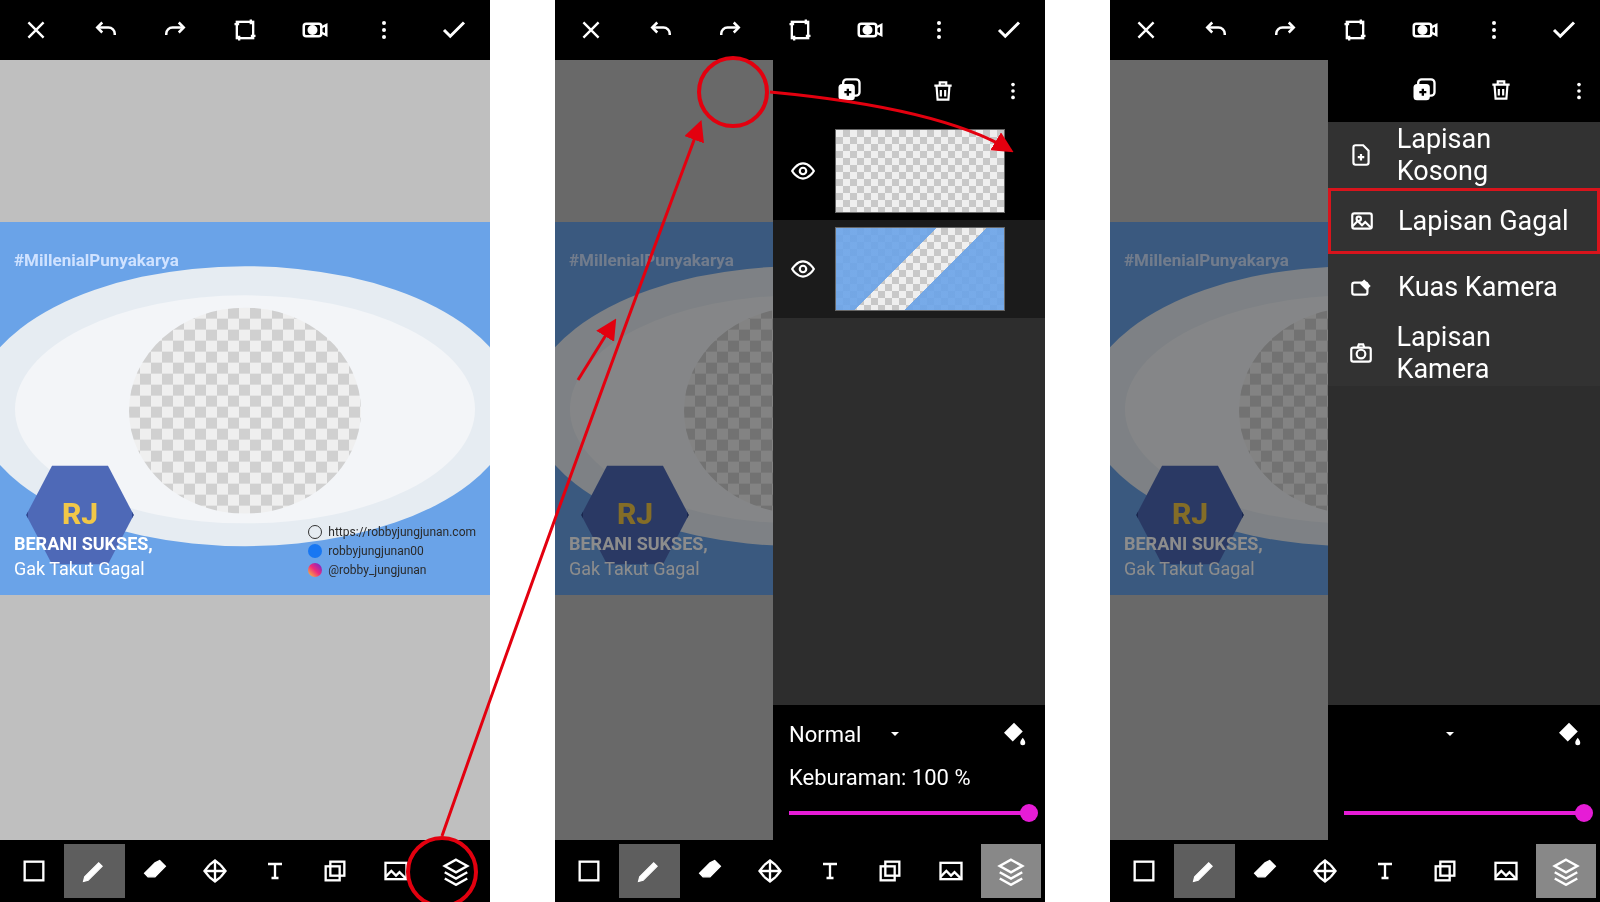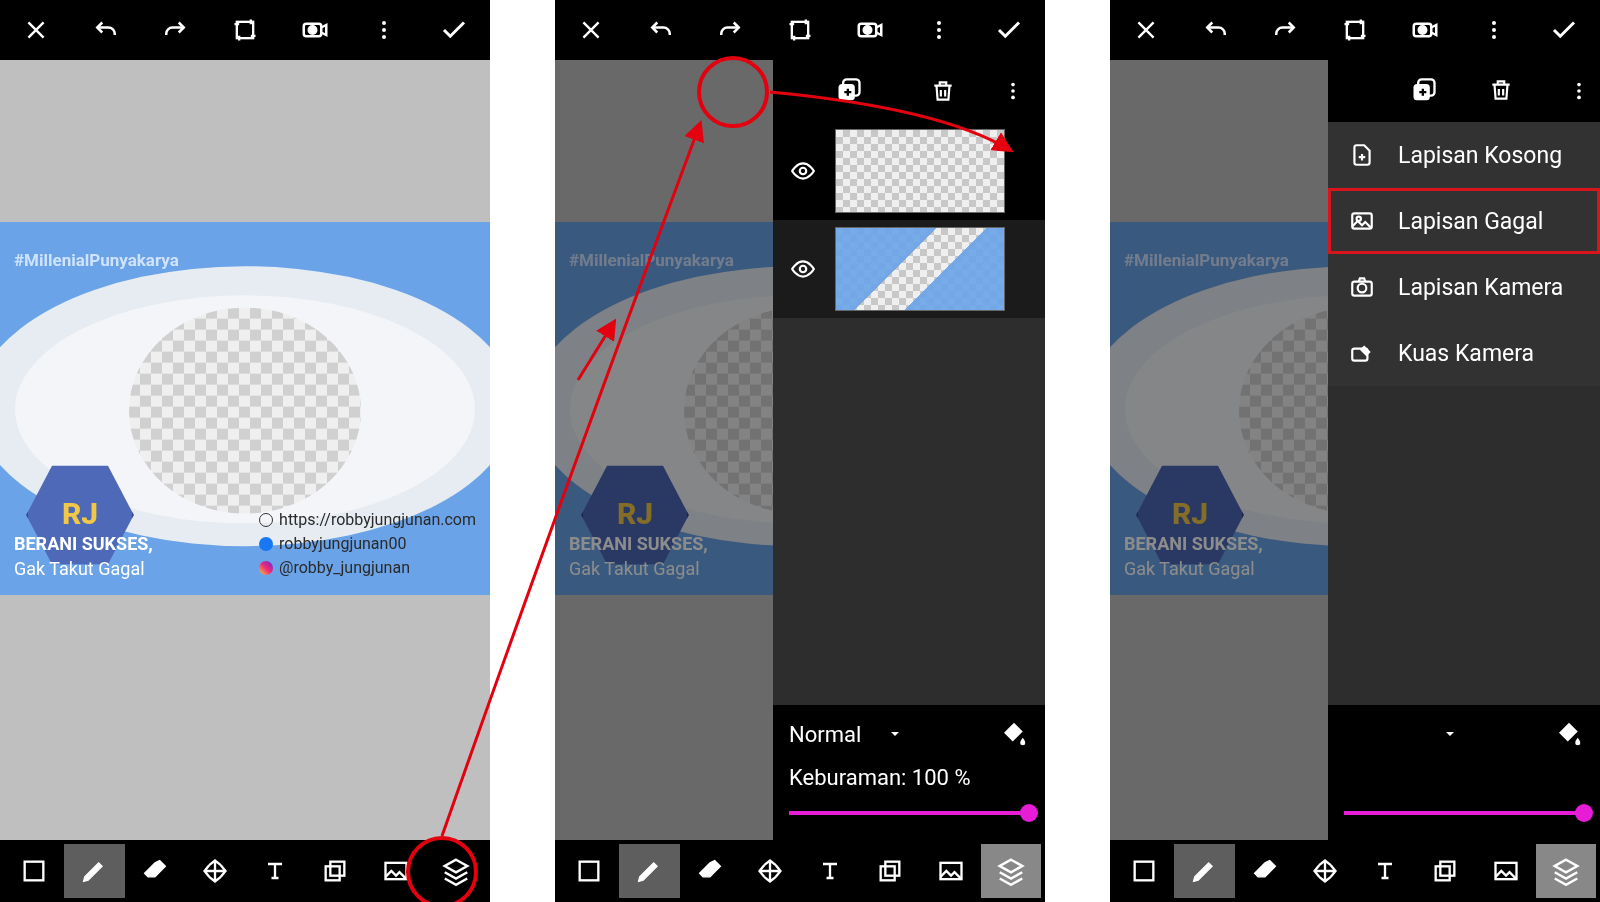--- a/index.html
+++ b/index.html
@@ -91,21 +91,21 @@
     border: 4px solid #2f478e;
   }
   .logo-hex span { transform: translateY(-2px); }
   .frame-copy {
     position: absolute; left: 14px; bottom: 14px; color: #fff;
     font-size: 18px; line-height: 1.35;
   }
   .frame-copy .l1 { font-weight: 700; }
   .socials {
     position: absolute; right: 14px; bottom: 18px;
-    font-size: 16px; color: #2a2a2a;
+    font-size: 12px; color: #2a2a2a;
   }
   .socials div { display: flex; align-items: center; gap: 6px; margin-top: 5px; }
   .sicon { width: 14px; height: 14px; border-radius: 50%; display:inline-block; }
   .sicon.web { border:1.5px solid #333; }
   .sicon.fb { background:#1877f2; }
   .sicon.ig { background: linear-gradient(45deg,#f9ce34,#ee2a7b,#6228d7); }
 
   .bottombar {
     position: absolute; left:0; right:0; bottom:0; height:62px;
     background:#000; display:flex; align-items:center;
@@ -177,21 +177,21 @@
     position:absolute; top:60px; right:0; width:272px;
     background:#323232; color:#fff;
   }
   .add-menu .mh {
     height:62px; display:flex; align-items:center; justify-content:space-between;
     background:#000; padding:0 10px;
   }
   .add-menu .mh .ctr { flex:1; display:flex; justify-content:center; gap:50px; }
   .menu-item {
     height:66px; display:flex; align-items:center; gap:22px;
-    padding:0 20px; font-size:23px;
+    padding:0 20px; font-size:27px;
   }
   .menu-item.sel { outline:3px solid #d8141c; outline-offset:-3px; }
   .mi-icon { width:28px; height:28px; display:flex; align-items:center; justify-content:center; }
   .lp-rest { position:absolute; top:386px; right:0; bottom:62px; width:272px; background:#000; display:flex; flex-direction:column; }
 
   
   .red-circle {
     position:absolute; border:4px solid #e3000f; border-radius:50%;
     background:transparent; pointer-events:none;
   }
@@ -632,36 +632,36 @@
           <svg width="26" height="26" viewBox="0 0 24 24" fill="none" stroke="#fff" stroke-width="2">
             <rect x="3" y="5" width="18" height="14" rx="2"></rect>
             <circle cx="9" cy="10" r="2"></circle>
             <path d="M3 17l5-5 4 4 3-3 6 6"></path>
           </svg>
         </span>
       <span>Lapisan Gagal</span>
     </div>
     <div class="menu-item">
       <span class="mi-icon">
+          <svg width="26" height="26" viewBox="0 0 24 24" fill="#fff">
+            <rect x="3" y="8" width="14" height="11" rx="2" fill="none" stroke="#fff" stroke-width="2"></rect>
+            <path d="M14 5l6 6-4 4-6-6 4-4z"></path>
+          </svg>
+        </span>
+      <span>Kuas Kamera</span>
+    </div>
+    <div class="menu-item">
+      <span class="mi-icon">
           <svg width="26" height="26" viewBox="0 0 24 24" fill="none" stroke="#fff" stroke-width="2">
             <rect x="3" y="7" width="18" height="13" rx="2"></rect>
             <circle cx="12" cy="13" r="4"></circle>
             <path d="M9 7l1-3h4l1 3"></path>
           </svg>
         </span>
       <span>Lapisan Kamera</span>
-    </div>
-    <div class="menu-item">
-      <span class="mi-icon">
-          <svg width="26" height="26" viewBox="0 0 24 24" fill="#fff">
-            <rect x="3" y="8" width="14" height="11" rx="2" fill="none" stroke="#fff" stroke-width="2"></rect>
-            <path d="M14 5l6 6-4 4-6-6 4-4z"></path>
-          </svg>
-        </span>
-      <span>Kuas Kamera</span>
     </div>
   </div>
 
   <div class="lp-rest">
     <div class="lp-fill" style="background:#2d2d2d"></div>
     <div class="lp-bottom">
       <div class="lp-blend">
         <span>Normal</span>
         <svg width="16" height="16" viewBox="0 0 24 24" fill="#fff">
             <path d="M6 9l6 6 6-6z"></path>

